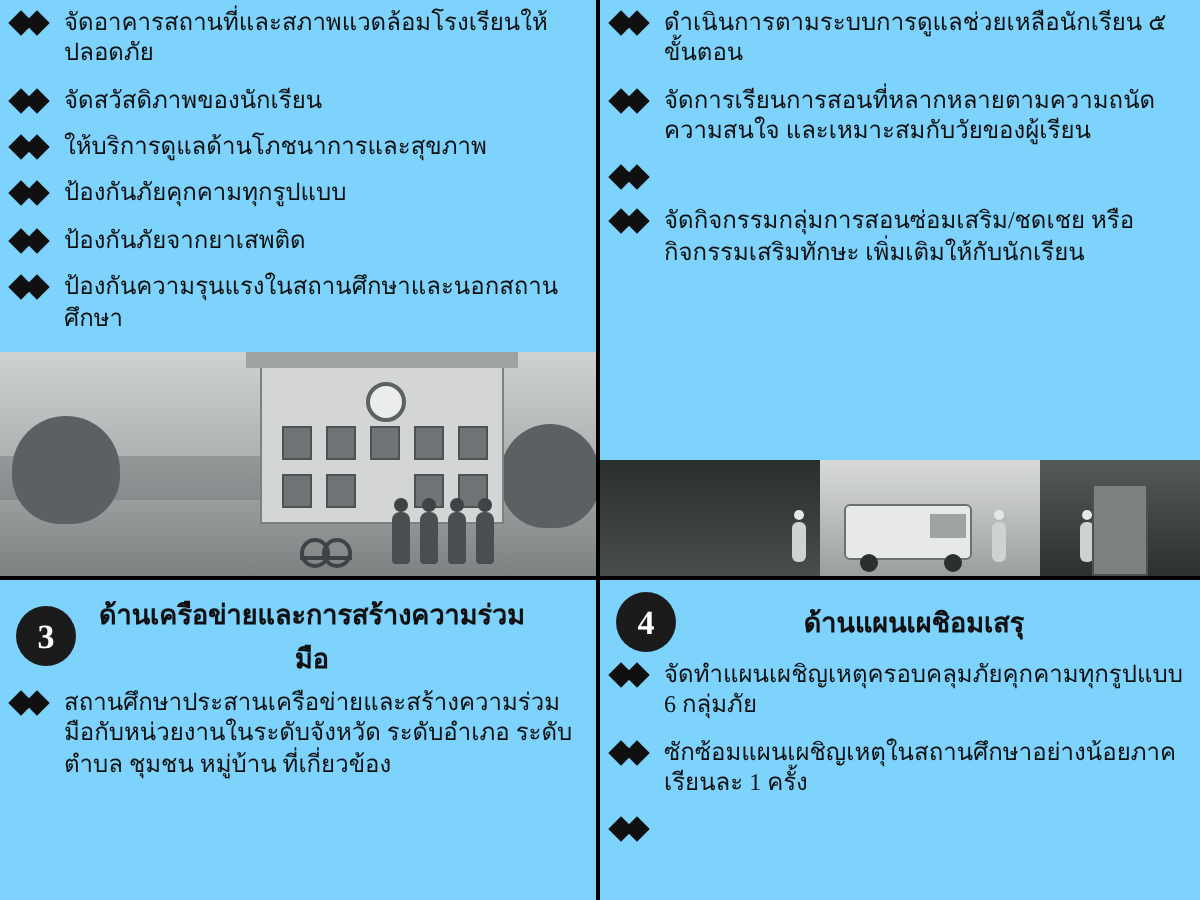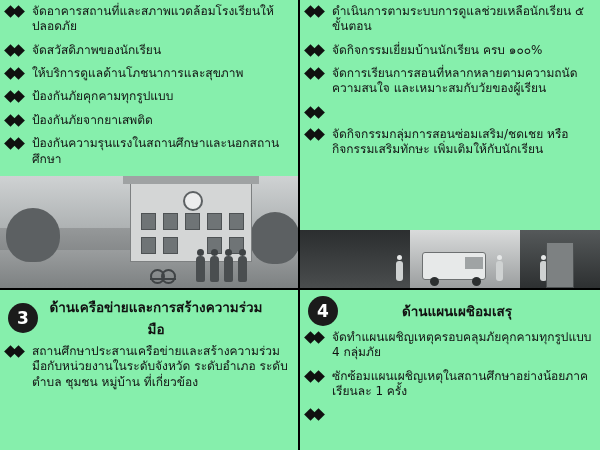--- a/index.html
+++ b/index.html
@@ -6,21 +6,21 @@
   body{
     width:600px;height:450px;overflow:hidden;
     background:#ffffff;
     font-family:"DejaVu Sans", sans-serif;
     color:#111;
   }
   .page{position:relative;width:600px;height:450px;overflow:hidden;background:#fff;}
 
   
   .grid{position:absolute;inset:0;display:grid;grid-template-columns:300px 300px;grid-template-rows:290px 160px;}
-  .quad{position:relative;overflow:hidden;background:#86efac;border:2px solid #000;box-sizing:border-box;}
+  .quad{position:relative;overflow:hidden;background:#7dd3fc;border:2px solid #000;box-sizing:border-box;font-family:Liberation Serif, serif;}
   .quad.q1{border-width:0 2px 2px 0;}
   .quad.q2{border-width:0 0 2px 0;}
   .quad.q3{border-width:0 2px 0 0;}
   .quad.q4{border-width:0;}
 
   
   .qhead{display:flex;align-items:center;gap:8px;padding:6px 8px 2px 8px;}
   .numcircle{
     width:30px;height:30px;border-radius:50%;
     background:#1b1b1b;color:#fff;flex:0 0 auto;
@@ -164,27 +164,20 @@
               <i class="a"></i>
               <i class="b"></i>
             </span>
           <span class="btext">ดำเนินการตามระบบการดูแลช่วยเหลือนักเรียน ๕ ขั้นตอน</span>
         </li>
         <li class="bitem">
           <span class="bullet dia">
               <i class="a"></i>
               <i class="b"></i>
             </span>
-          <span class="btext">จัดกิจกรรมเยี่ยมบ้านนักเรียน ครบ ๑๐๐%</span>
-        </li>
-        <li class="bitem">
-          <span class="bullet dia">
-              <i class="a"></i>
-              <i class="b"></i>
-            </span>
           <span class="btext">จัดการเรียนการสอนที่หลากหลายตามความถนัด ความสนใจ และเหมาะสมกับวัยของผู้เรียน</span>
         </li>
         <li class="bitem">
           <span class="bullet dia">
               <i class="a"></i>
               <i class="b"></i>
             </span>
         </li>
         <li class="bitem">
           <span class="bullet dia">
@@ -231,21 +224,21 @@
       <div class="qhead">
         <div class="numcircle">4</div>
         <div class="qtitle">ด้านแผนเผชิอมเสรุ</div>
       </div>
       <ul class="blist">
         <li class="bitem">
           <span class="bullet dia">
               <i class="a"></i>
               <i class="b"></i>
             </span>
-          <span class="btext">จัดทำแผนเผชิญเหตุครอบคลุมภัยคุกคามทุกรูปแบบ 4 กลุ่มภัย</span>
+          <span class="btext">จัดทำแผนเผชิญเหตุครอบคลุมภัยคุกคามทุกรูปแบบ 6 กลุ่มภัย</span>
         </li>
         <li class="bitem">
           <span class="bullet dia">
               <i class="a"></i>
               <i class="b"></i>
             </span>
           <span class="btext">ซักซ้อมแผนเผชิญเหตุในสถานศึกษาอย่างน้อยภาคเรียนละ 1 ครั้ง</span>
         </li>
         <li class="bitem">
           <span class="bullet dia">

